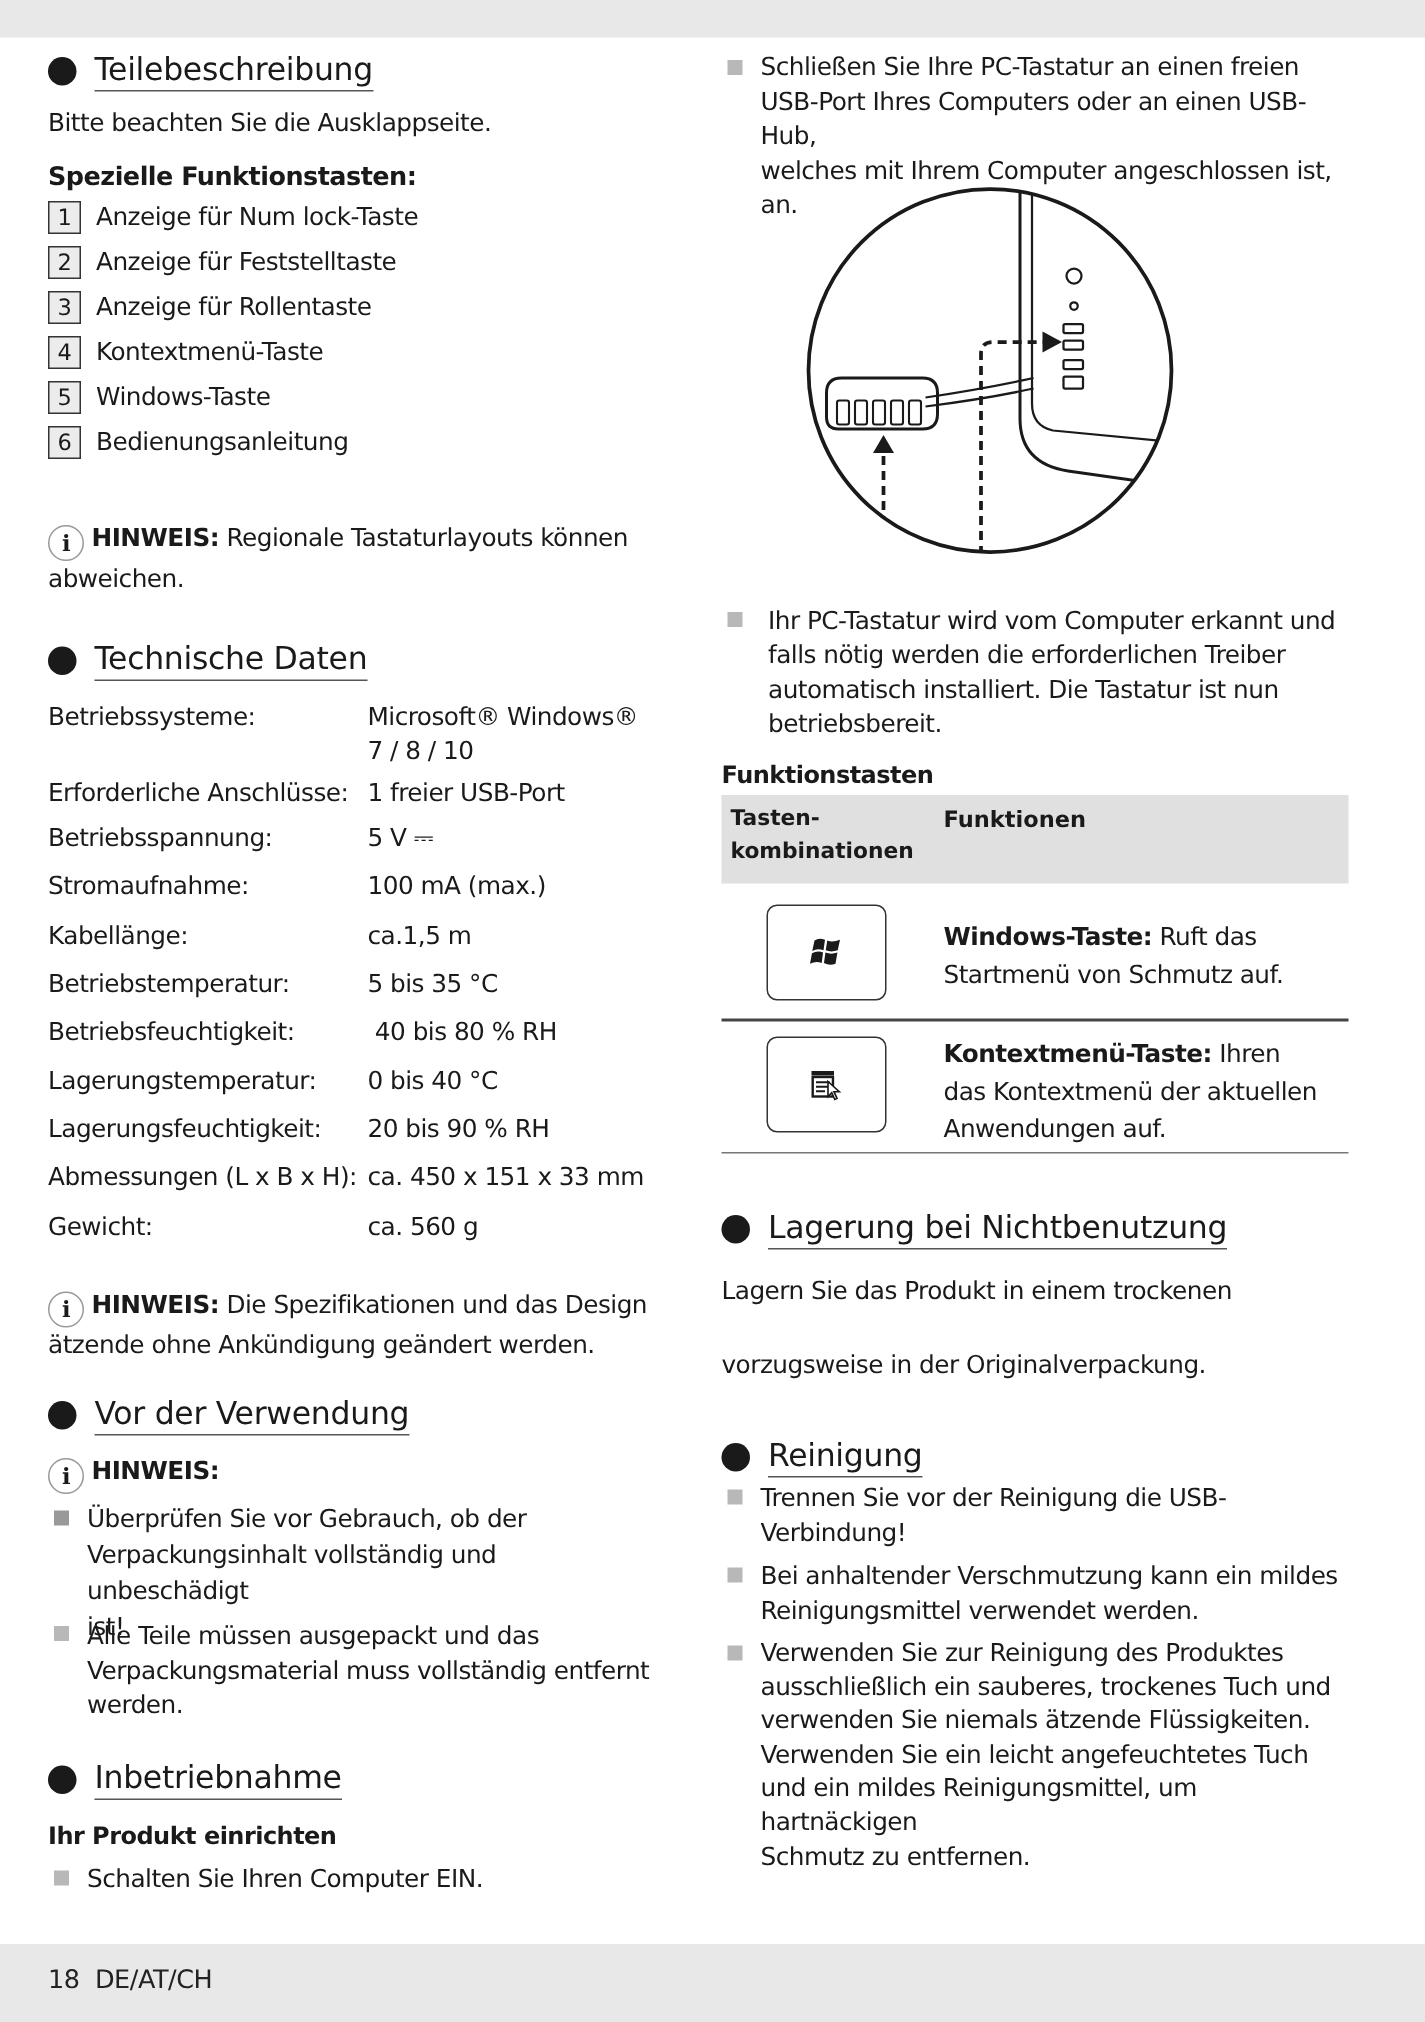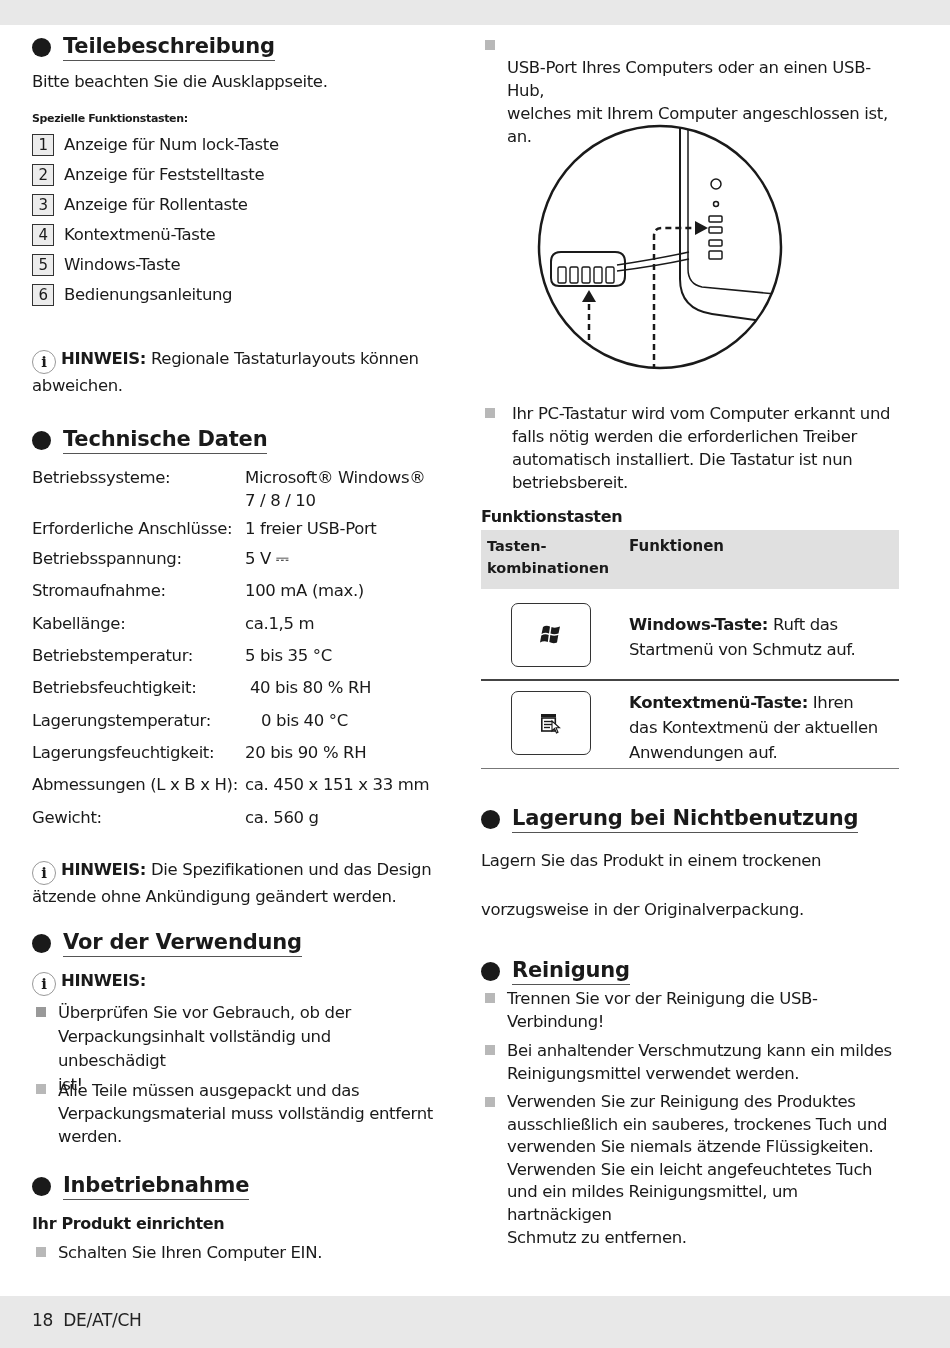--- a/index.html
+++ b/index.html
@@ -15,21 +15,21 @@
   .col { position: absolute; top: 0; }
   .left { left: 32px; width: 410px; }
   .right { left: 481px; width: 418px; }
 
   .abs { position: absolute; }
   .txt { font-size: 16.5px; line-height: 23px; letter-spacing: -0.35px; color: #1a1a1a; }
   .b { font-weight: bold; }
 
   .h { position: absolute; display: flex; align-items: center; }
   .h .dot { width: 19px; height: 19px; border-radius: 50%; background: #1a1a1a; margin-right: 12px; flex: none; }
-  .h .title { font-size: 21px; font-weight: bold; letter-spacing: -0.2px; border-bottom: 1.5px solid #555; line-height: 26px; padding-bottom: 1px; }
+  .h .title { font-size: 21px; font-weight: normal; letter-spacing: -0.2px; border-bottom: 1.5px solid #555; line-height: 26px; padding-bottom: 1px; }
 
   .numbox { display: inline-block; width: 20px; height: 20px; border: 1.5px solid #333; background: #ececec; font-size: 15px; text-align: center; line-height: 20px; margin-right: 10px; box-sizing: content-box; vertical-align: middle; }
   .numrow { position: absolute; left: 0; display: flex; align-items: center; }
 
   .info { display: inline-block; width: 22px; height: 22px; border: 1.3px solid #999; border-radius: 50%; text-align: center; font-family: "DejaVu Serif", serif; font-weight: bold; font-size: 15px; line-height: 22px; margin-right: 5px; vertical-align: -3px; color: #1a1a1a; }
 
   .bullet { position: absolute; width: 10px; height: 10px; background: #b8b8b8; }
   .bullet.dark { background: #999; }
 
   .spec-label { position: absolute; left: 0; }
@@ -46,21 +46,21 @@
 
 <div class="topbar"></div>
 
 <div class="col left">
 
   <div class="h" style="top:33px;">
     <span class="dot"></span>
     <span class="title">Teilebeschreibung</span>
   </div>
   <div class="abs txt" style="top:70px;">Bitte beachten Sie die Ausklappseite.</div>
-  <div class="abs txt b" style="top:107px; font-size:11px;text-align:right;">Spezielle Funktionstasten:</div>
+  <div class="abs txt b" style="top:107px; font-size:17px;text-align:right;">Spezielle Funktionstasten:</div>
 
   <div class="numrow txt" style="top:133px;">
       <span class="numbox">1</span>
       <span>Anzeige für Num lock-Taste</span>
     </div>
   <div class="numrow txt" style="top:163px;">
       <span class="numbox">2</span>
       <span>Anzeige für Feststelltaste</span>
     </div>
   <div class="numrow txt" style="top:193px;">
@@ -100,21 +100,21 @@
     <div class="spec-value" style="top:81px;">5 V ⎓</div>
     <div class="spec-label" style="top:113px;">Stromaufnahme:</div>
     <div class="spec-value" style="top:113px;">100 mA (max.)</div>
     <div class="spec-label" style="top:146px;">Kabellänge:</div>
     <div class="spec-value" style="top:146px;">ca.1,5 m</div>
     <div class="spec-label" style="top:178px;">Betriebstemperatur:</div>
     <div class="spec-value" style="top:178px;">5 bis 35 °C</div>
     <div class="spec-label" style="top:210px;">Betriebsfeuchtigkeit:</div>
     <div class="spec-value" style="top:210px; white-space:pre;"> 40 bis 80 % RH</div>
     <div class="spec-label" style="top:243px;">Lagerungstemperatur:</div>
-    <div class="spec-value" style="top:243px;margin-left:16px;">0 bis 40 °C</div>
+    <div class="spec-value" style="top:243px;">0 bis 40 °C</div>
     <div class="spec-label" style="top:275px;">Lagerungsfeuchtigkeit:</div>
     <div class="spec-value" style="top:275px;">20 bis 90 % RH</div>
     <div class="spec-label" style="top:307px;">Abmessungen (L x B x H):</div>
     <div class="spec-value" style="top:307px;">ca. 450 x 151 x 33 mm</div>
     <div class="spec-label" style="top:340px;">Gewicht:</div>
     <div class="spec-value" style="top:340px;">ca. 560 g</div>
   </div>
 
   <div class="abs txt" style="top:858px; width:420px;">
     <span class="info">i</span><span class="b">HINWEIS:</span>
@@ -148,21 +148,21 @@
     <span class="title">Inbetriebnahme</span>
   </div>
   <div class="abs txt b" style="top:1212px; font-size:16px;">Ihr Produkt einrichten</div>
   <div class="bullet" style="left:4px; top:1247px;"></div>
   <div class="abs txt" style="left:26px; top:1241px;">Schalten Sie Ihren Computer EIN.</div>
 </div>
 
 <div class="col right">
   <div class="bullet" style="left:4px; top:40px;"></div>
   <div class="abs txt" style="left:26px; top:33px;">
-    <br>
+    <span>Schließen Sie Ihre PC-Tastatur an einen freien</span><br>
     <span>USB-Port Ihres Computers oder an einen USB-Hub,</span><br>
     <span>welches mit Ihrem Computer angeschlossen ist, an.</span>
   </div>
 
   <svg class="abs" style="left:56px; top:124px;" width="246" height="246" viewBox="0 0 246 246">
     <defs>
         <clipPath id="circ">
           <circle cx="123" cy="123" r="121"></circle>
         </clipPath>
       </defs>

